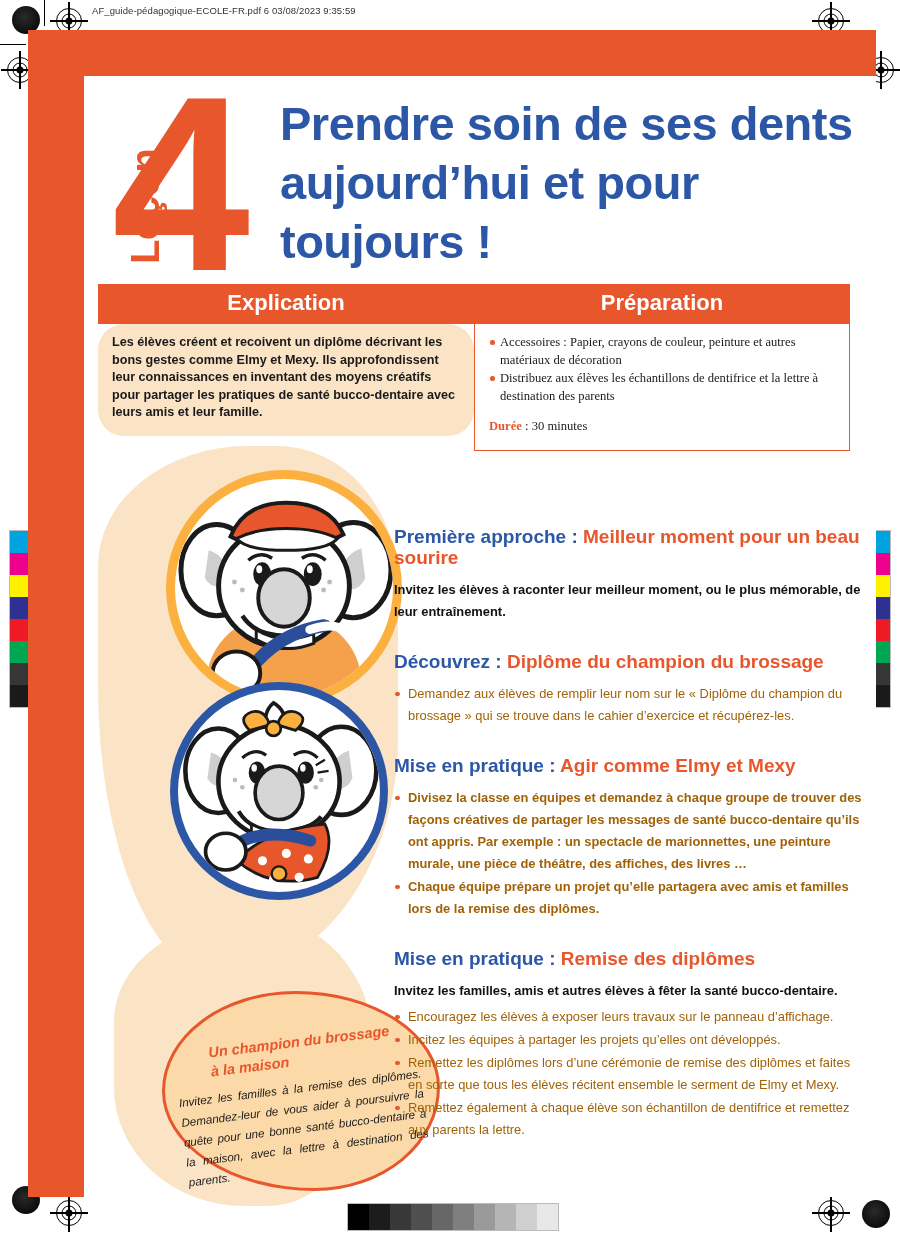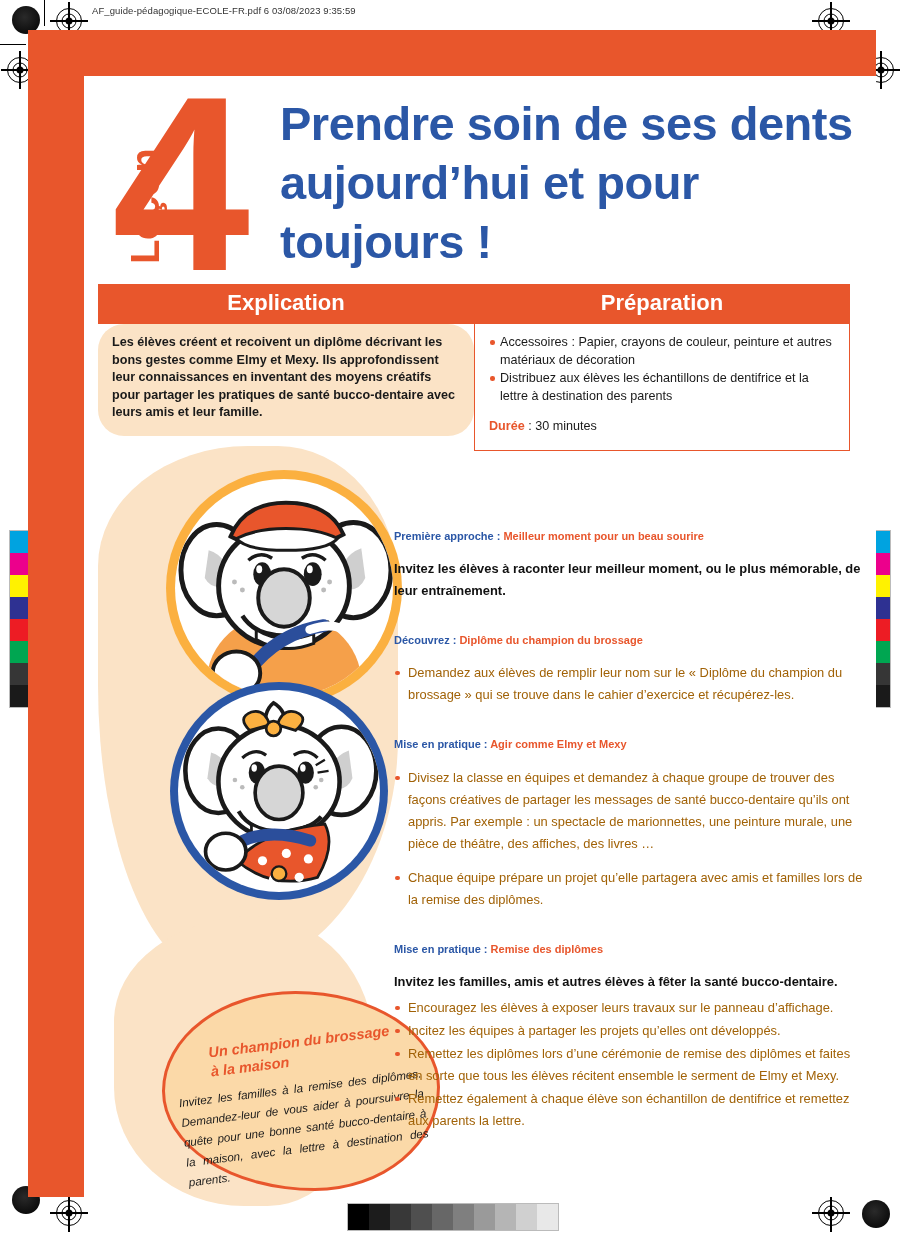--- a/index.html
+++ b/index.html
@@ -79,21 +79,21 @@
 
   
   .boxes { position:absolute; left:14px; top:208px; width:764px; display:flex; gap:0; }
   .box { width:376px; }
   .box-head {
     background:#E8562C; color:#fff; text-align:center; font-weight:bold;
     font-size:22px; padding:6px 0 8px;
   }
   .box-body { padding:10px 14px 14px; font-size:12.6px; line-height:17.5px; color:#1a1a1a; }
   .box-expl .box-body { background:#FBE3C6; min-height:112px; font-weight:bold;border-radius:26px; }
-  .box-prep .box-body { background:#fff; border:1.2px solid #E8562C; border-top:none; min-height:112px; }
+  .box-prep .box-body { background:#fff; border:1.2px solid #E8562C; border-top:none; min-height:112px;font-family:Liberation Serif, serif; }
   .box-prep ul { list-style:none; }
   .box-prep li { position:relative; padding-left:11px; margin-bottom:1px; }
   .box-prep li:before {
     content:""; position:absolute; left:1px; top:6px; width:4.5px; height:4.5px;
     border-radius:50%; background:#E8562C;
   }
   .duree { margin-top:13px; }
   .duree b { color:#E8562C; }
 
   
@@ -130,34 +130,34 @@
   }
   .bubble-text {
     position:absolute; left:18px; top:84px; width:244px;
     color:#1a1a1a; font-size:11.6px; line-height:20px; text-align:justify;
     transform:rotate(-7deg); font-style:italic;
   }
 
   
   .col { position:absolute; left:310px; top:80px; width:470px; }
   .sec { margin-bottom:12px; }
-  .sec-head { font-weight:bold; font-size:11px; line-height:21px; margin-bottom:11px; }
+  .sec-head { font-weight:bold; font-size:19px; line-height:21px; margin-bottom:11px; }
   .sec-head .lbl { color:#2B57A6; }
   .sec-head .val { color:#E8562C; }
   .para { font-size:12.9px; line-height:22px; color:#111; font-weight:bold; margin-bottom:4px; }
   ul.bullets { list-style:none; }
   ul.bullets li {
     position:relative; padding-left:14px; font-size:12.9px; line-height:22px;
     color:#a16207; margin-bottom:1px;
   }
   ul.bullets li:before {
     content:""; position:absolute; left:1px; top:8.5px; width:4.5px; height:4.5px;
     border-radius:50%; background:#E8562C;
   }
-  ul.bullets li.b { font-weight:normal;margin-top:12px; }
+  ul.bullets li.b { font-weight:bold; }
   .sp-lg { height:16px; }
 </style>
 </head>
 <body>
 
 <div class="pdf-header">AF_guide-pédagogique-ECOLE-FR.pdf  6  03/08/2023  9:35:59</div>
 
 <div class="reg-dot" style="left:12px;top:6px;"></div>
 <div class="reg-dot" style="left:12px;top:1186px;"></div>
 <div class="reg-dot" style="left:862px;top:1200px;"></div>

